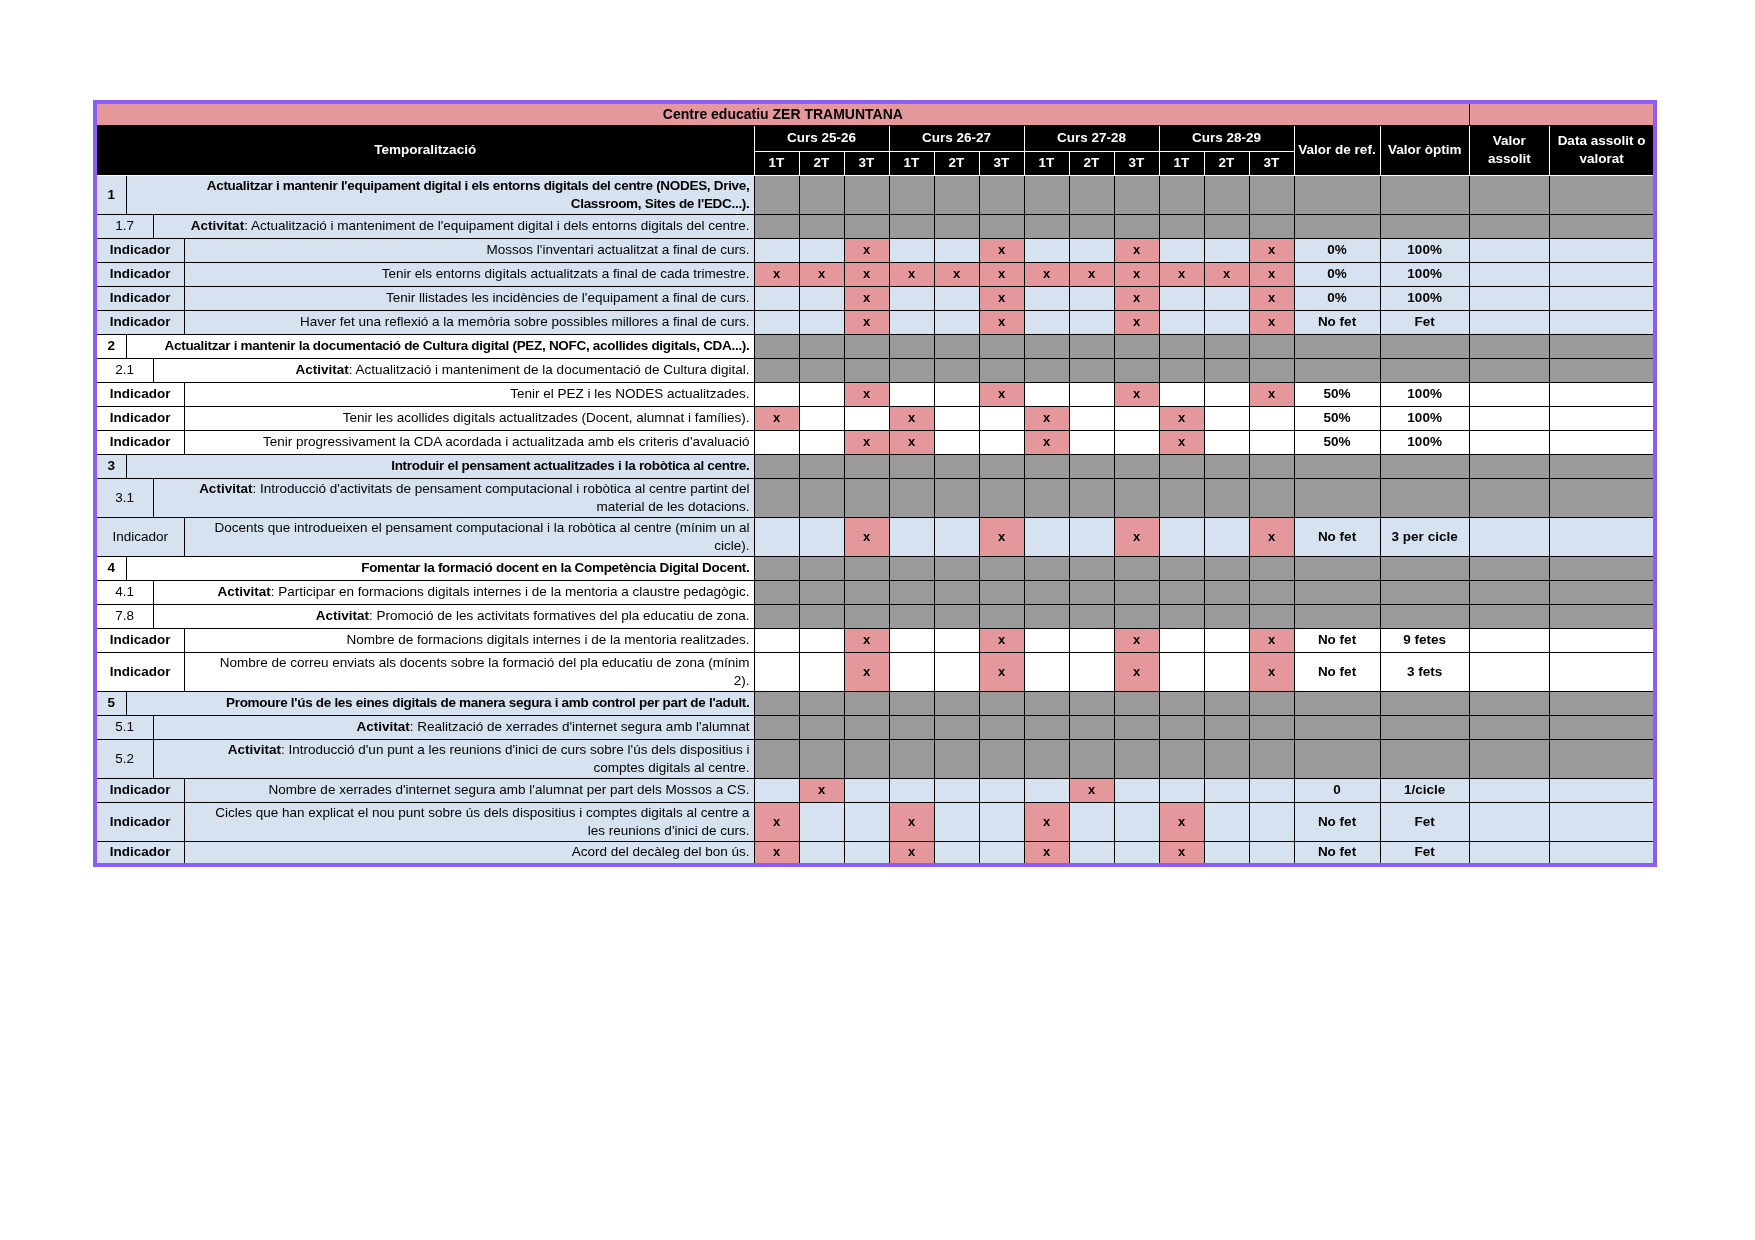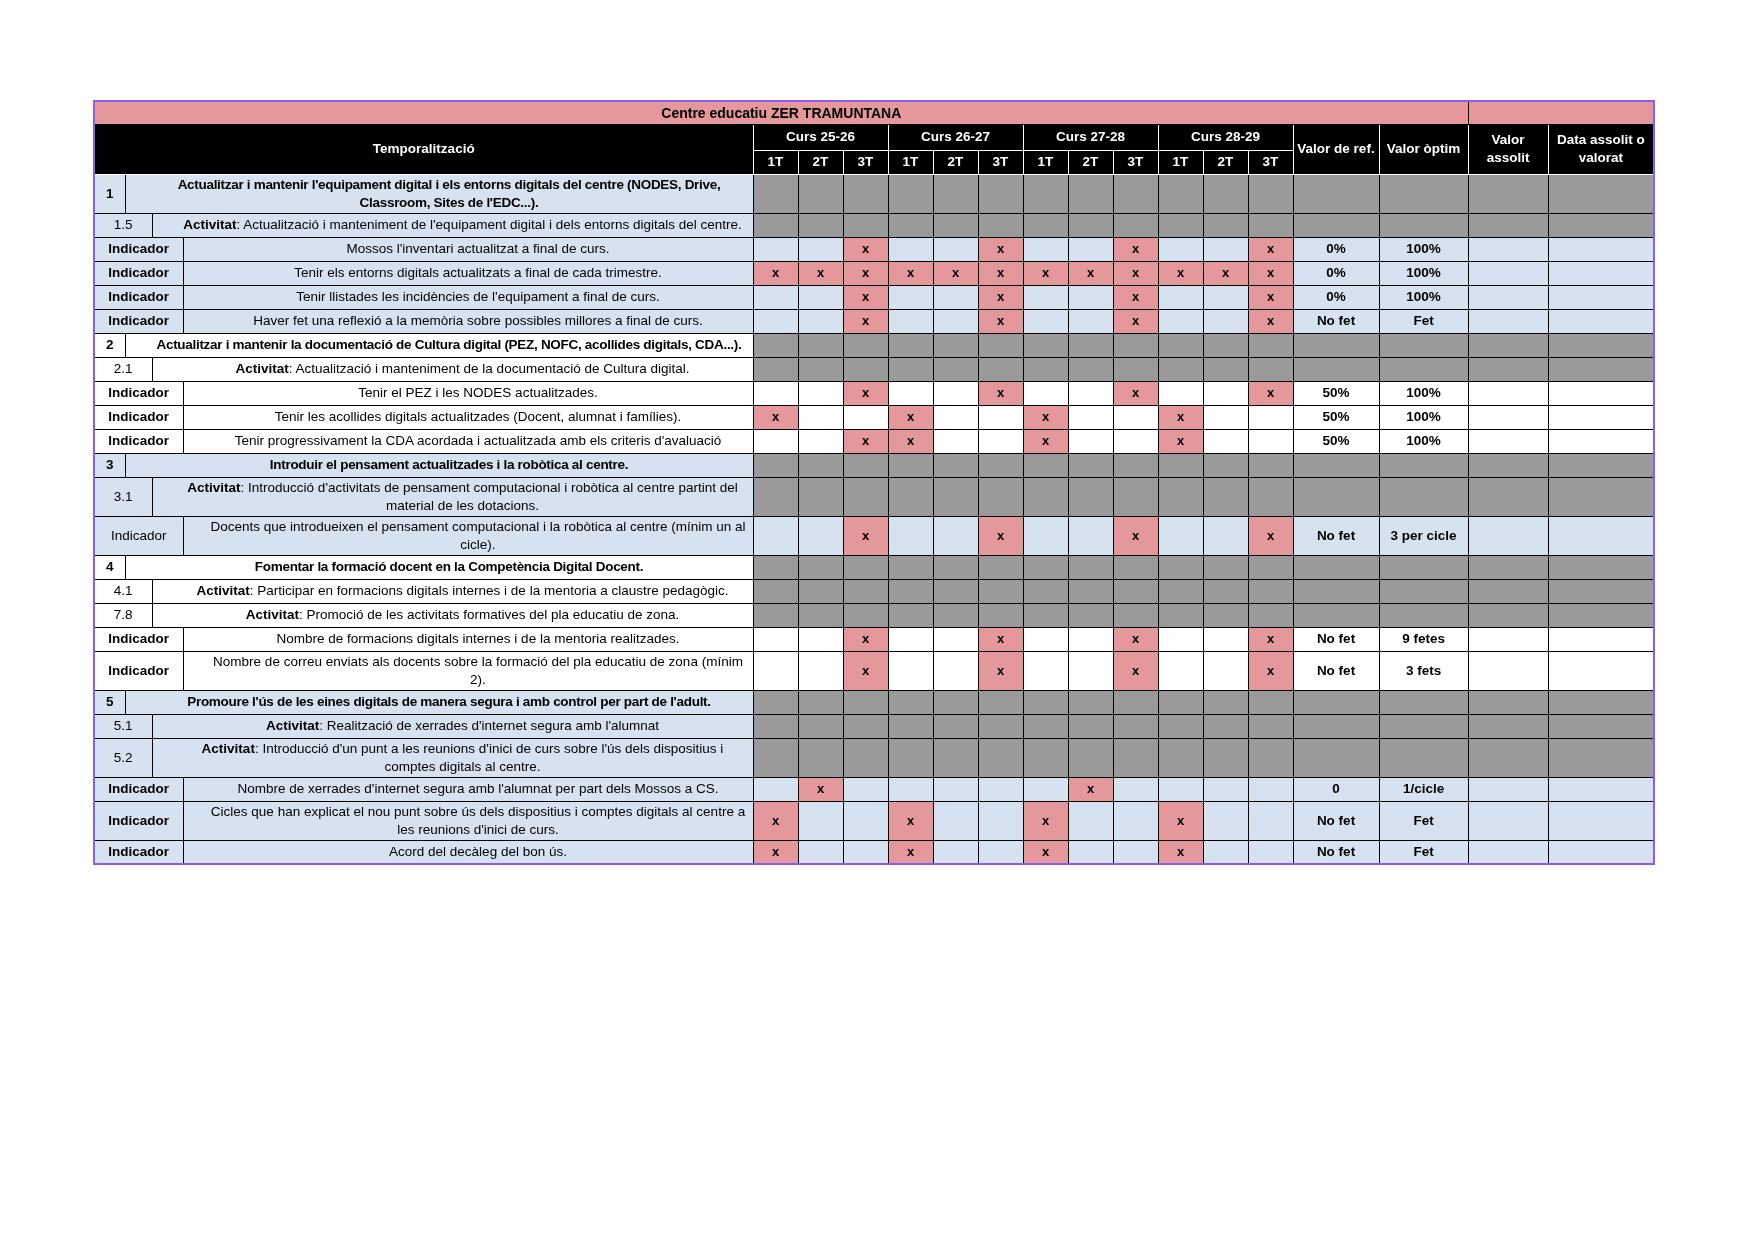--- a/index.html
+++ b/index.html
@@ -2,38 +2,38 @@
 <html style="--pink: #E5989C; --gray: #9A9A9A; --blue: #D6E2F0;"><head>
 <meta charset="utf-8">
 <style>
   html,body{margin:0;padding:0;}
   body{
     width:1755px;height:1240px;background:#ffffff;
     font-family:"Liberation Sans", sans-serif;
     color:#000;
   }
   #sheet{margin:100px 0 0 93px;}
-  table{border-collapse:collapse;table-layout:fixed;width:1560px;border:2px solid #8b5cf6;}
+  table{border-collapse:collapse;table-layout:fixed;width:1560px;border:4px solid #8b5cf6;}
   td,th{border:1px solid #000;overflow:hidden;vertical-align:middle;font-size:13.5px;line-height:18px;padding:1px 4px;}
   
   tr.titlerow{height:23px;}
   td.title{background:var(--pink);font-weight:bold;text-align:center;font-size:14px;}
   
   th{background:#000;color:#fff;font-weight:bold;text-align:center;border:1px solid #fff;padding:1px 2px;}
   tr.hdr1{height:26px;margin-top:12px;}
   tr.hdr2{height:24px;}
   
   tbody tr{height:24px;}
   tr.theme-blue > td{background:var(--blue);}
   tr.theme-white > td{background:#ffffff;}
   td.gray{background:var(--gray) !important;}
   td.mark{background:var(--pink) !important;}
   td.center{text-align:center;}
   td.bold{font-weight:bold;}
-  td.txt{text-align:center;padding-left:24px;}
+  td.txt{text-align:right;padding-left:24px;}
   tr.section td.txt{font-weight:bold;letter-spacing:-0.3px;}
   td.tcell{padding:1px 1px;font-size:13px;}
   td.vcell{padding:1px 2px;}
 </style>
 </head>
 <body>
 
 <div id="sheet">
   <table>
     <colgroup>
@@ -104,21 +104,21 @@
           <td class="gray"></td>
           <td class="gray"></td>
           <td class="gray"></td>
           <td class="gray"></td>
           <td class="gray"></td>
           <td class="gray"></td>
           <td class="gray"></td>
           <td class="gray"></td>
         </tr>
         <tr class="activity theme-blue">
-          <td class="num center" colspan="2">1.5</td>
+          <td class="num center" colspan="2">1.7</td>
           <td class="txt" colspan="2"><b>Activitat</b>: Actualització i manteniment de l'equipament digital i dels entorns digitals del centre.</td>
           <td class="gray"></td>
           <td class="gray"></td>
           <td class="gray"></td>
           <td class="gray"></td>
           <td class="gray"></td>
           <td class="gray"></td>
           <td class="gray"></td>
           <td class="gray"></td>
           <td class="gray"></td>

